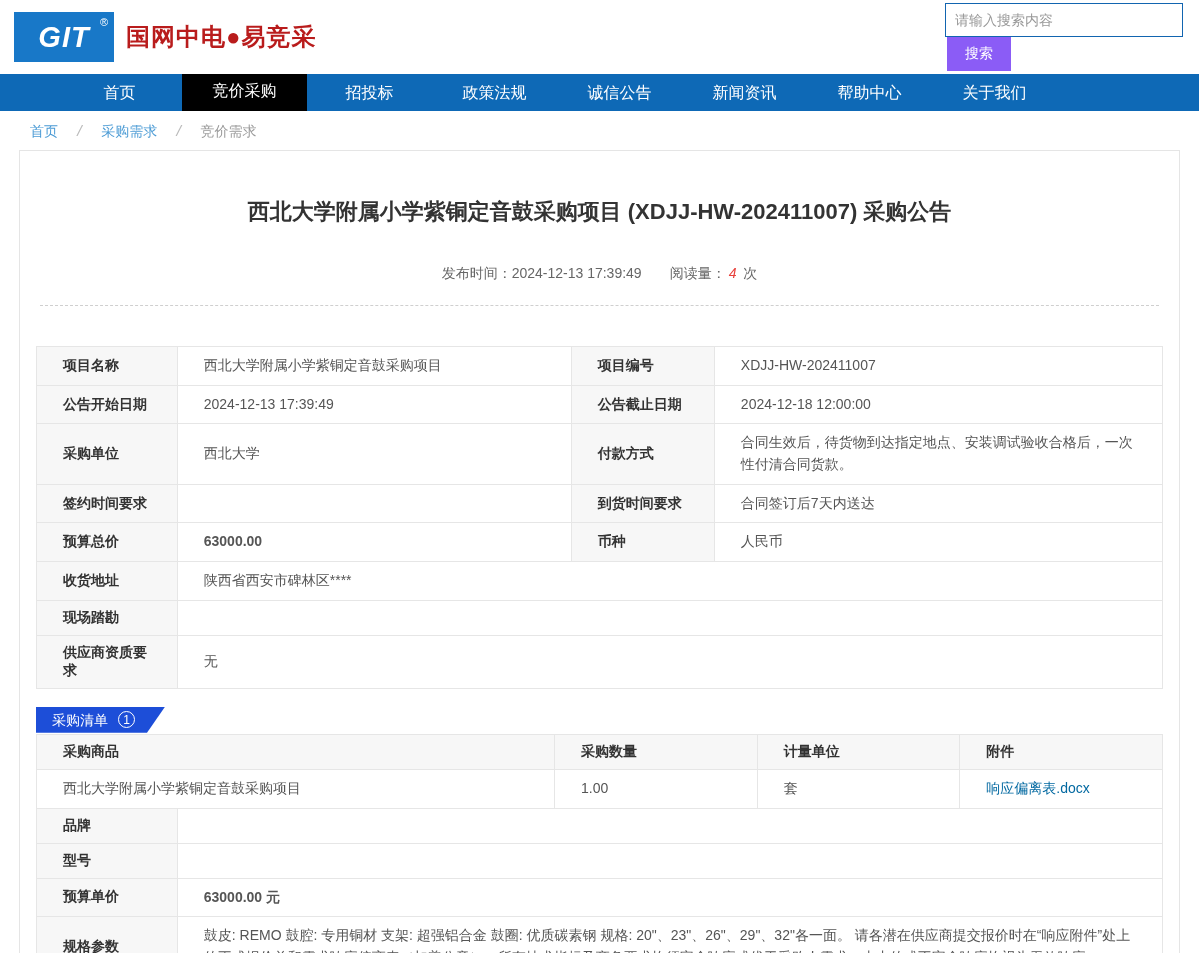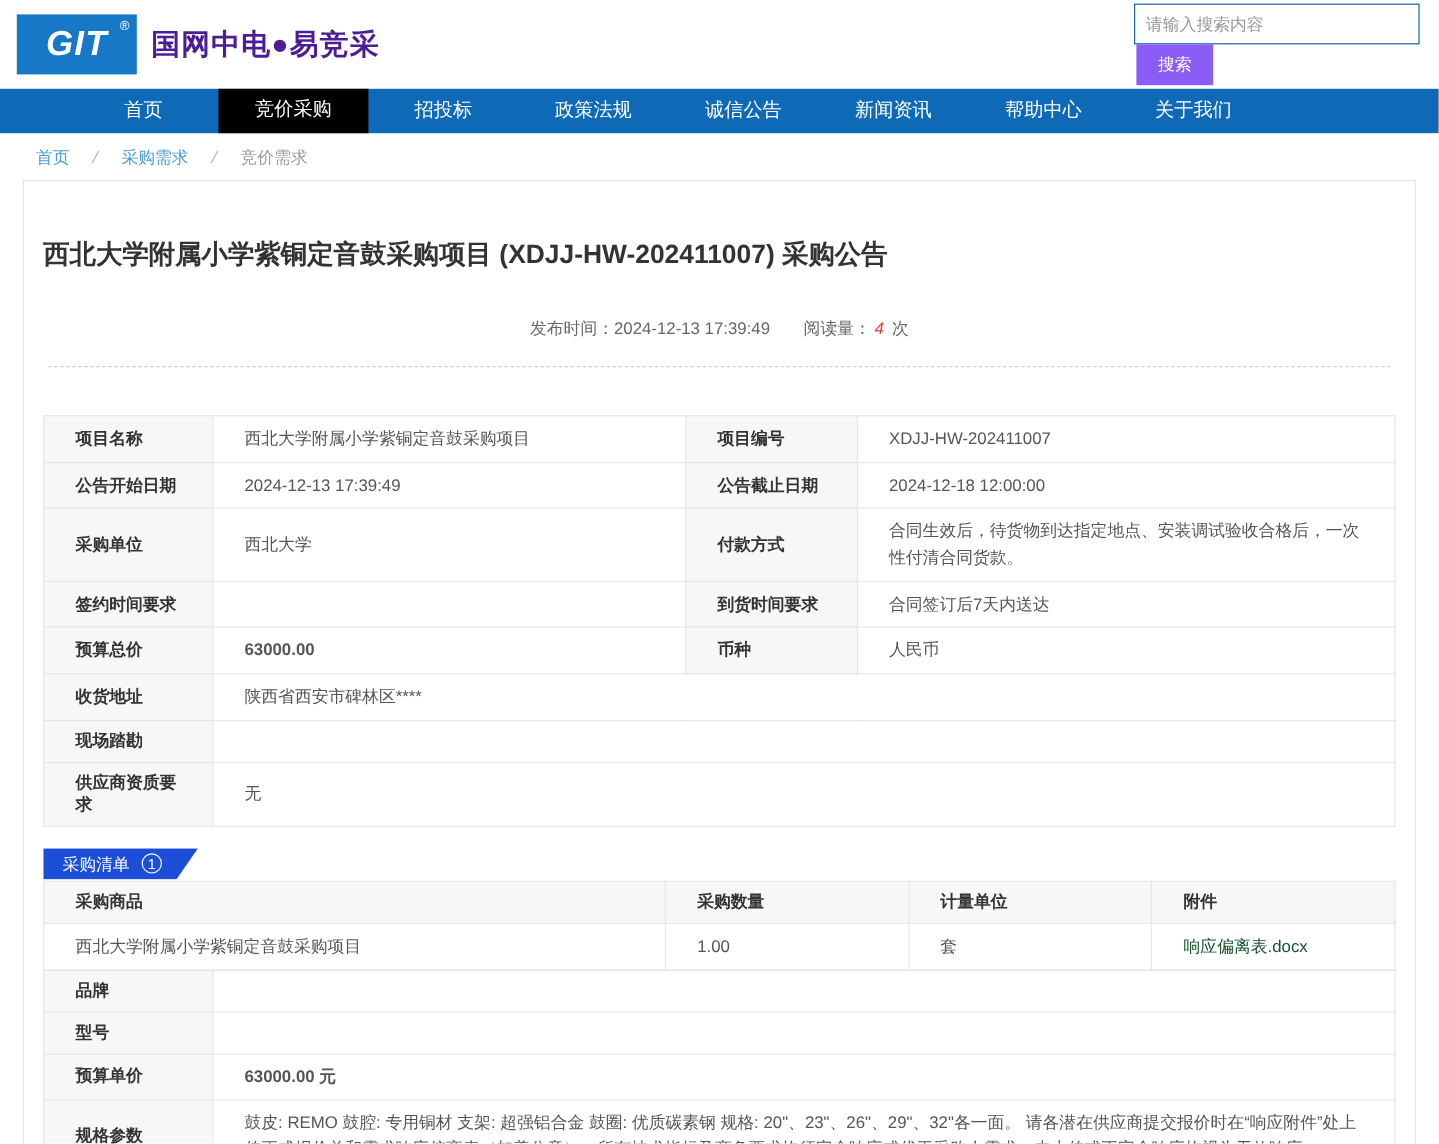--- a/index.html
+++ b/index.html
@@ -11,21 +11,21 @@
   }
   
   .topbar { height:74px; display:flex; align-items:center; padding:0 16px 0 14px; background:#fff; }
   .logo {
     width:100px; height:50px; background:#1878c8; color:#fff;
     display:flex; align-items:center; justify-content:center;
     font-weight:bold; font-style:italic; font-size:29px; letter-spacing:1px;
     position:relative; flex:0 0 auto;
   }
   .logo .reg { position:absolute; top:4px; right:5px; font-size:11px; font-style:normal; font-weight:normal; }
-  .site-title { font-size:24px; font-weight:bold; color:#4c1d95; margin-left:12px; letter-spacing:1px; }
+  .site-title { font-size:24px; font-weight:bold; color:#b91c1c; margin-left:12px; letter-spacing:1px; }
   .search { margin-left:auto; display:flex; align-items:flex-start;flex-direction:column; }
   .search input {
     width:238px; height:34px; border:1px solid #1265b0; padding:0 9px;
     font-size:14px; color:#333; outline:none;
     font-family:"Liberation Sans","DejaVu Sans",sans-serif;
   }
   .search input::placeholder { color:#999; }
   .search button {
     width:64px; height:34px; background:#8b5cf6; color:#fff; border:none;
     font-size:14px; cursor:pointer; margin-left:2px;
@@ -41,21 +41,21 @@
   
   .breadcrumb { padding:12px 30px 9px; font-size:14px; color:#999;font-family:Liberation Mono, monospace; }
   .breadcrumb a { color:#4b9bd5; text-decoration:none; }
   .breadcrumb .sep { margin:0 9px; color:#bbb; }
   .breadcrumb .current { color:#999; }
   
   .card {
     margin:0 19px; border:1px solid #e5e5e5; background:#fff;
     padding:46px 16px 30px; min-height:810px;
   }
-  h1.doc-title { text-align:left; font-size:22px; font-weight:bold; color:#333; margin:0 0 38px; }
+  h1.doc-title { text-align:center; font-size:22px; font-weight:bold; color:#333; margin:0 0 38px; }
   .meta { text-align:center; font-size:14px; color:#666; margin:0 0 22px; }
   .meta .gap { display:inline-block; width:28px; }
   .meta .red-num { color:#e8413c; font-style:italic; margin:0 3px; }
   .divider { border-bottom:1px dashed #cfcfcf; margin:0 4px 40px; }
   
   table { width:100%; border-collapse:collapse; font-size:14px; table-layout:fixed; }
   th, td { border:1px solid #e6e6e6; padding:8px 26px; text-align:left; vertical-align:middle; }
   th.label, .list-table thead th {
     background:#f7f7f7; font-weight:bold; color:#333; font-size:14px;
   }
@@ -68,21 +68,21 @@
     line-height:26px; height:26px; padding:0 30px 0 16px;
     clip-path:polygon(0 0, 100% 0, calc(100% - 18px) 100%, 0 100%);
   }
   .badge .count {
     display:inline-block; width:17px; height:17px; line-height:16px;
     border:1px solid #fff; border-radius:50%; text-align:center;
     font-size:12px; margin-left:10px; vertical-align:1px;
   }
   .list-table { margin-top:1px; }
   .detail-table { margin-top:-1px; }
-  a.attachment { color:#14532d; text-decoration:none; }
+  a.attachment { color:#0369a1; text-decoration:none; }
 </style>
 </head>
 <body>
 
 <header class="topbar">
   <div class="logo">
     <span>GIT</span>
     <span class="reg">®</span>
   </div>
   <div class="site-title">国网中电●易竞采</div>

